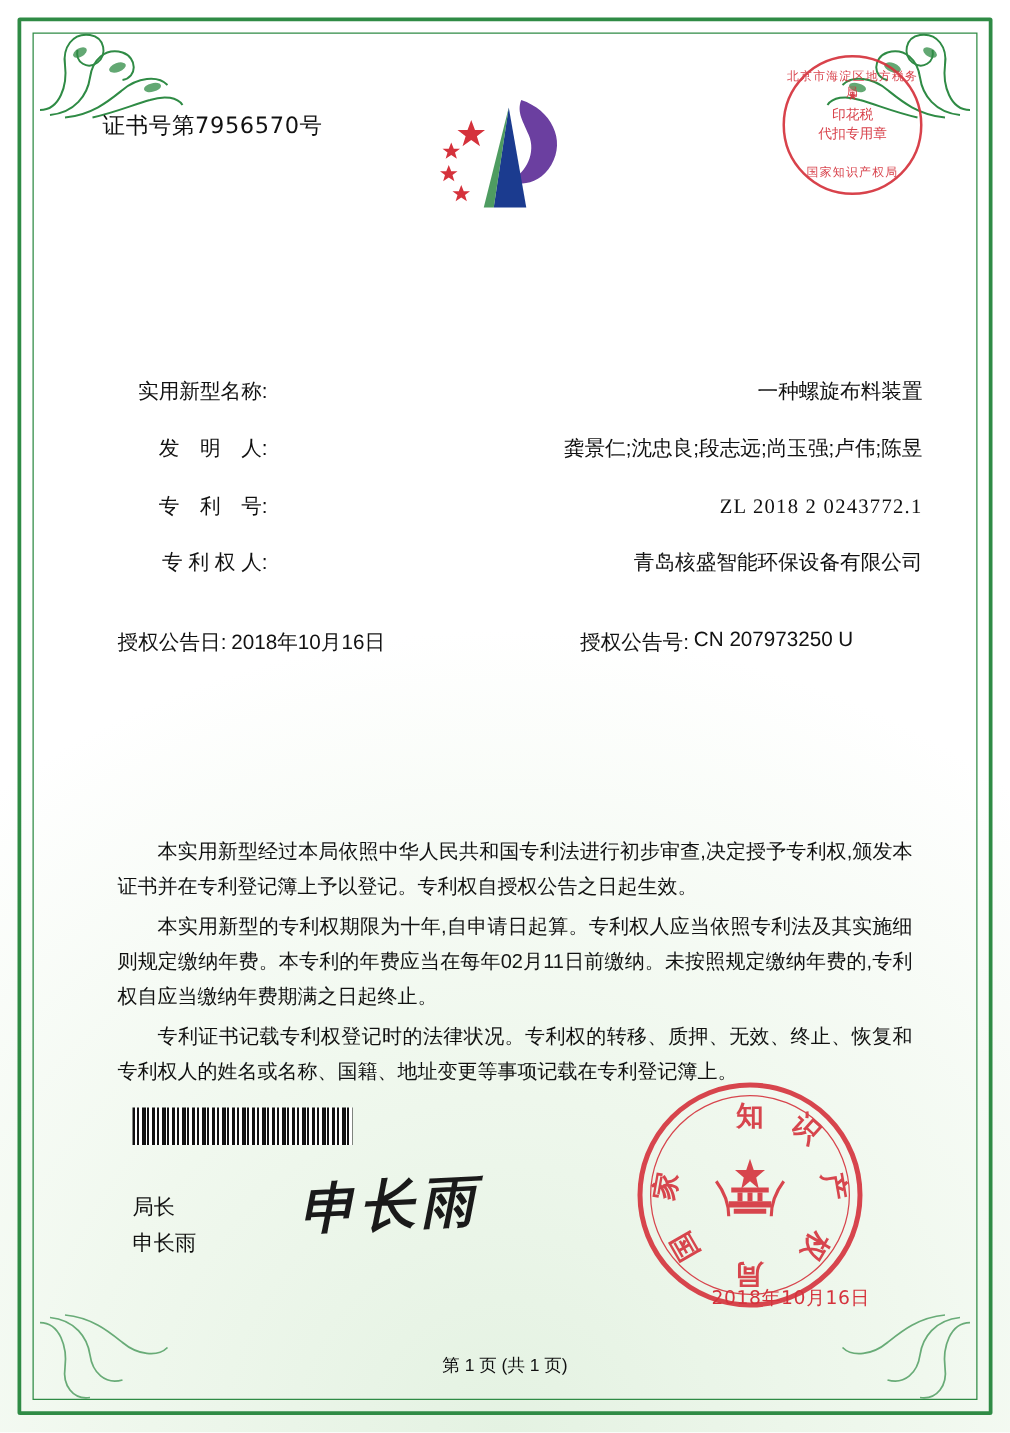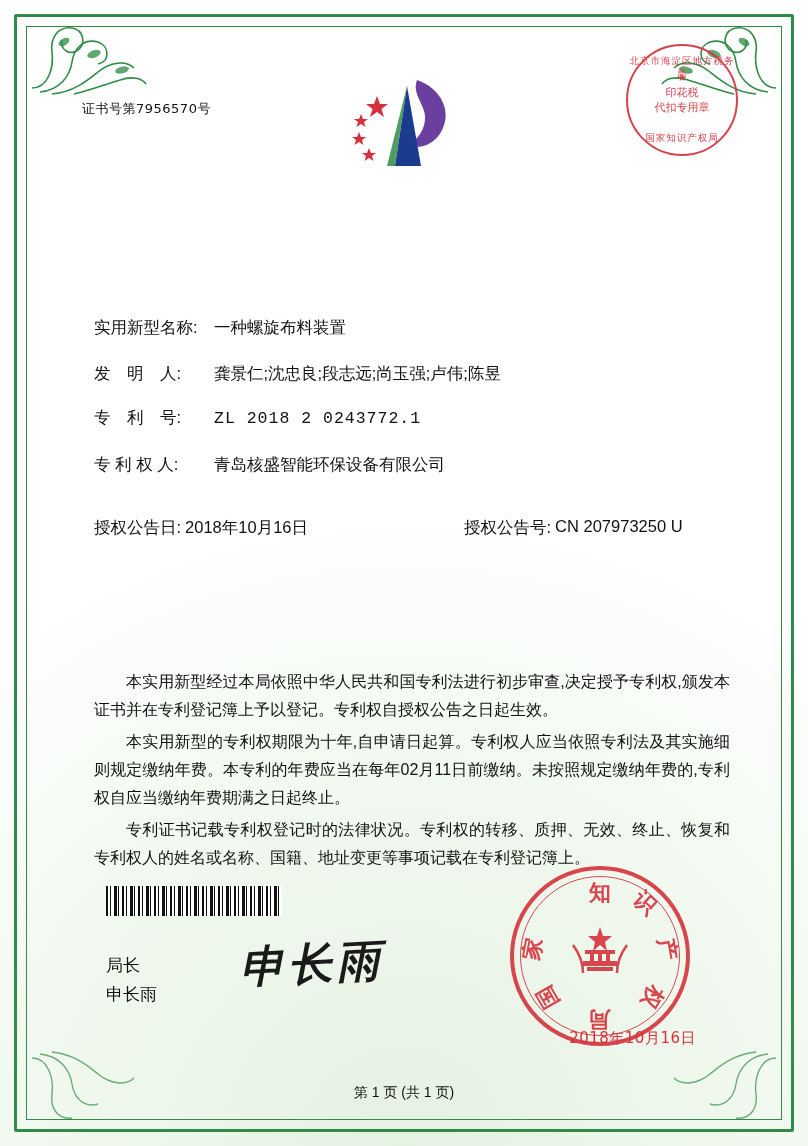--- a/index.html
+++ b/index.html
@@ -43,25 +43,24 @@
   }
   .corner.tl { left: 30px; top: 18px; }
   .corner.tr { right: 30px; top: 18px; transform: scaleX(-1); }
   .corner.bl { left: 30px; bottom: 18px; transform: scaleY(-1); }
   .corner.br { right: 30px; bottom: 18px; transform: scale(-1,-1); }
 
   
   .cert-no {
     position: absolute;
     left: 82px; top: 88px;
-    font-size: 13px;
+    font-size: 18px;
     color: #111;
     letter-spacing: 0.5px;
     font-family: "DejaVu Sans", sans-serif;
-    margin-top: 12px;
   }
 
   .logo {
     position: absolute;
     left: 50%; top: 70px;
     transform: translateX(-50%);
     width: 150px; height: 110px;
   }
 
   .stamp-tax {
@@ -106,41 +105,41 @@
     font-family: "DejaVu Serif", "Liberation Serif", serif;
     font-weight: bold;
     font-size: 42px;
     letter-spacing: 6px;
     color: #111;
   }
 
   
   .fields {
     position: absolute;
-    left: 94px; right: 70px; top: 315px;
+    left: 94px; right: 70px; top: 301px; text-align: right;
   }
   .field-row {
     display: flex;
     align-items: baseline;
     margin-bottom: 20px;
     font-size: 16.5px;
     color: #111;
   }
   .field-label {
     flex: 0 0 auto;
     width: 120px;
     letter-spacing: 0px;
     white-space: nowrap;
   }
   .field-value {
     flex: 1 1 auto;
     line-height: 1.55;
   }
   .field-value.mono {
-    font-family: Liberation Mono, monospace;
+    font-family: Liberation Serif, serif;
     letter-spacing: 1px;
   }
 
   .row-split {
     display: flex;
     align-items: baseline;
     margin-bottom: 16px;
     font-size: 16.5px;
     color: #111;
   }

